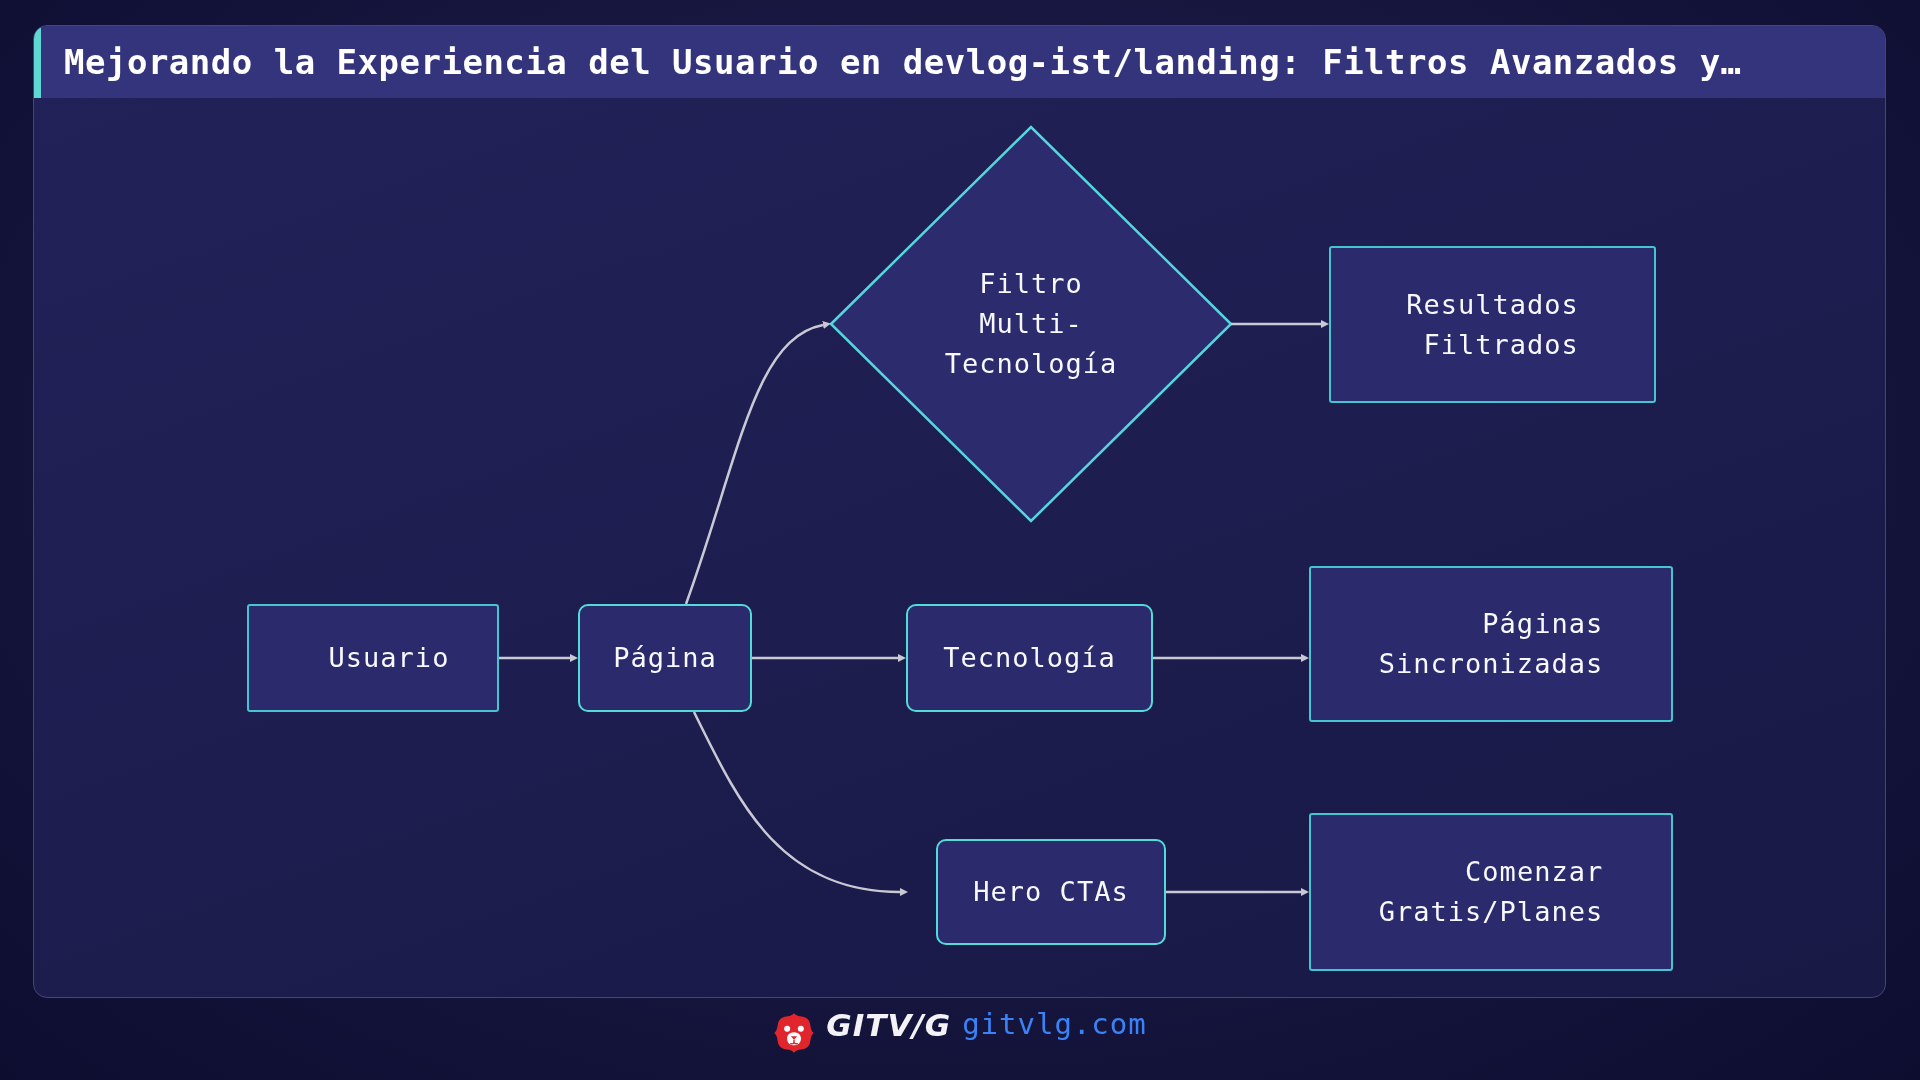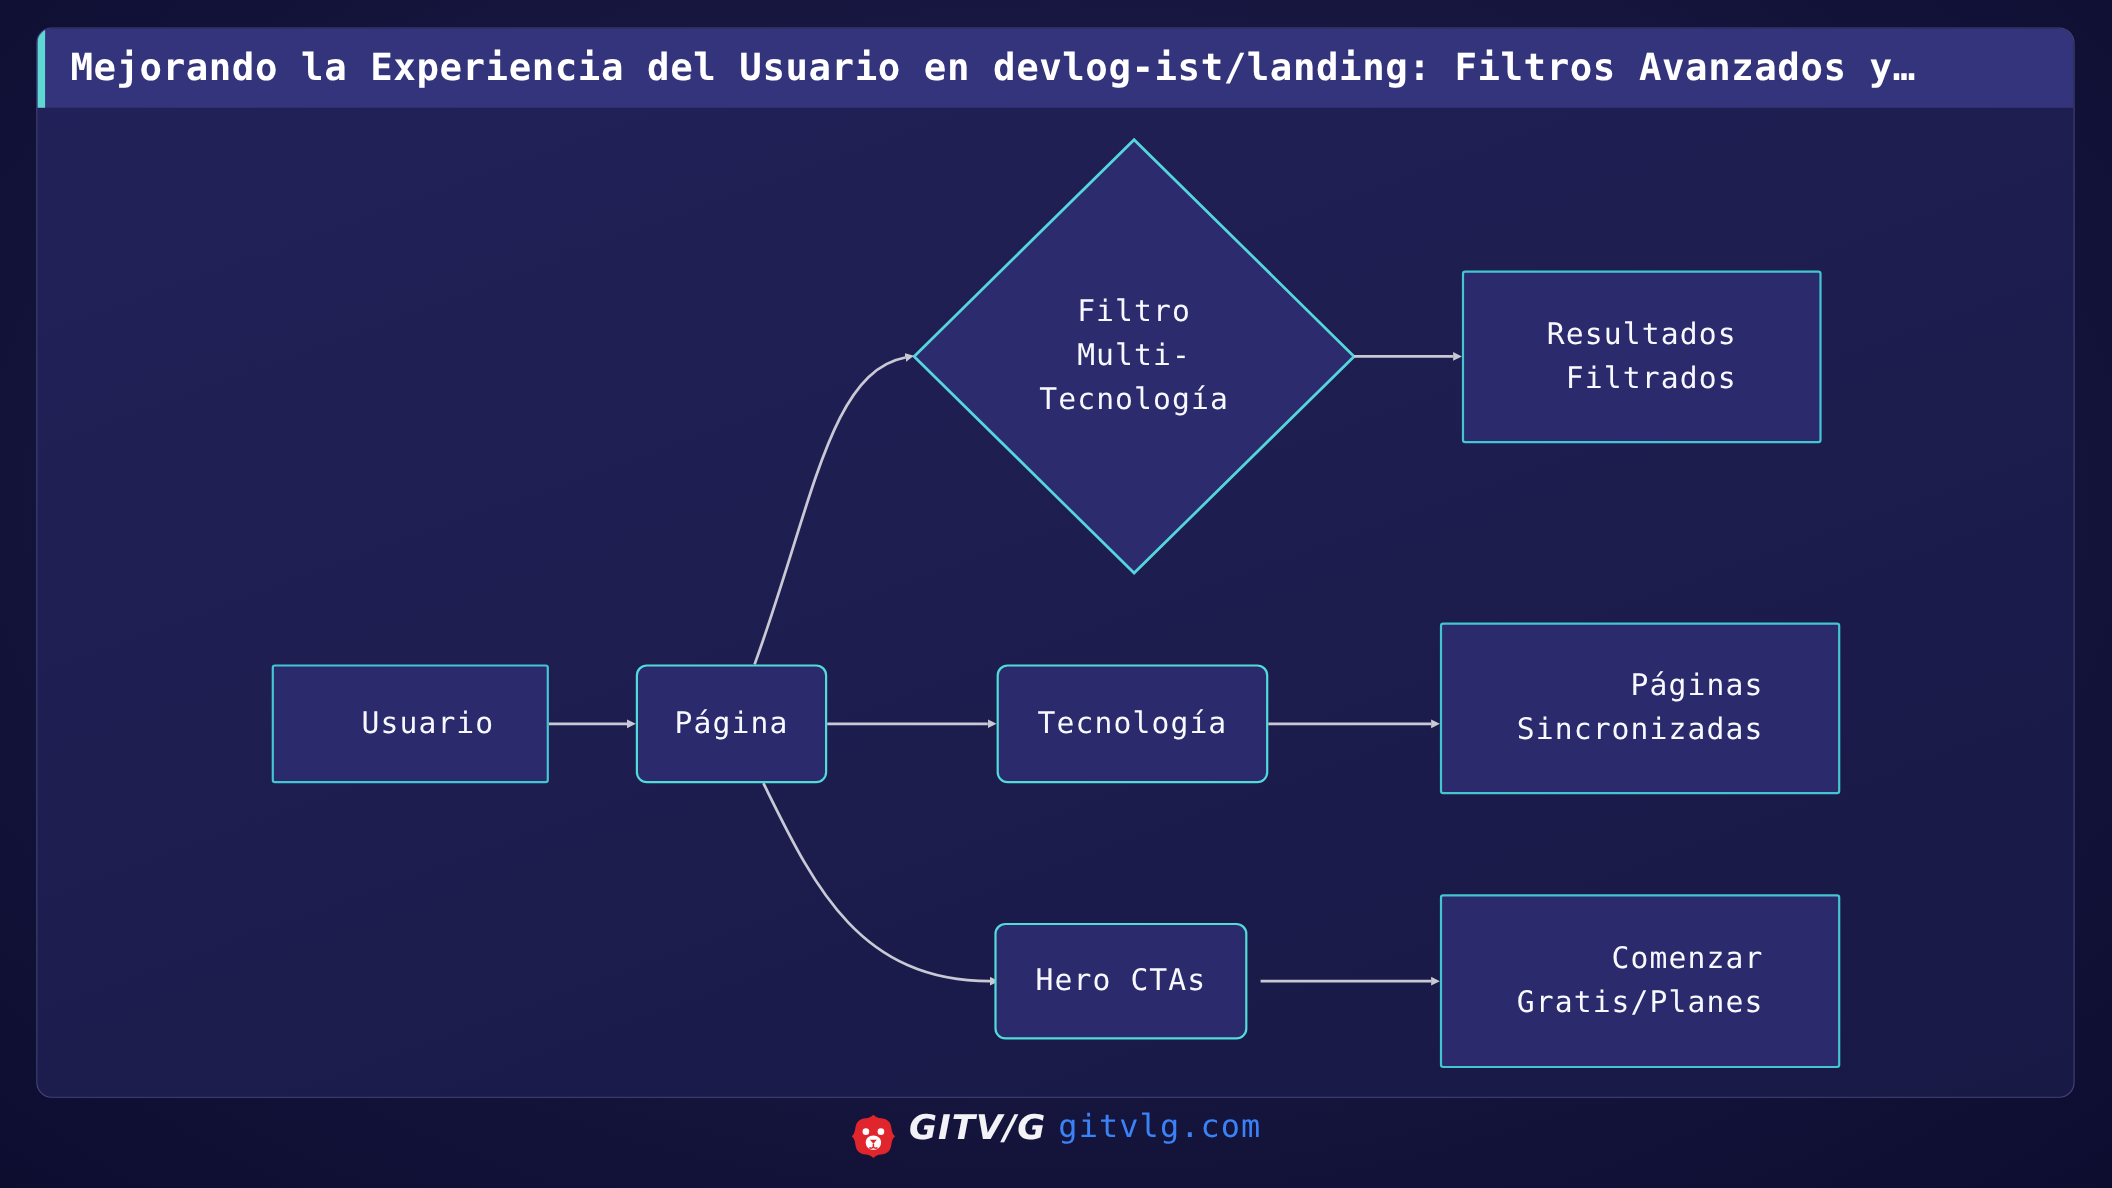--- a/index.html
+++ b/index.html
@@ -41,21 +41,21 @@
     background: #2a2a6d; color: #f8f8ff; text-align: right;
     font: 400 27px/40px "DejaVu Sans Mono", monospace; letter-spacing: 1px;
     white-space: pre-line;
   }
   .rect-sharp { border: 2px solid #43c6cf; border-radius: 3px; }
   .rect-round { border: 2.5px solid #52dcd8; border-radius: 10px; }
 
   .n-usuario       { left: 213px;  top: 506px; width: 252px; height: 108px; padding-left: 32px; }
   .n-pagina        { left: 544px;  top: 506px; width: 174px; height: 108px; }
   .n-navegacion    { left: 872px;  top: 506px; width: 247px; height: 108px; }
-  .n-hero          { left: 870px;  top: 741px; width: 230px; height: 106px; }
+  .n-hero          { left: 902px;  top: 741px; width: 230px; height: 106px; }
   .n-resultados    { left: 1295px; top: 148px; width: 327px; height: 157px; }
   .n-sincronizadas { left: 1275px; top: 468px; width: 364px; height: 156px; }
   .n-comenzar      { left: 1275px; top: 715px; width: 364px; height: 158px; }
 
   .diamond-label {
     position: absolute; left: 897px; top: 128px; width: 200px; height: 196px;
     display: flex; align-items: center; justify-content: center;
     color: #f8f8ff; text-align: center; white-space: pre-line;
     font: 400 27px/40px "DejaVu Sans Mono", monospace; letter-spacing: 1px;
   }

